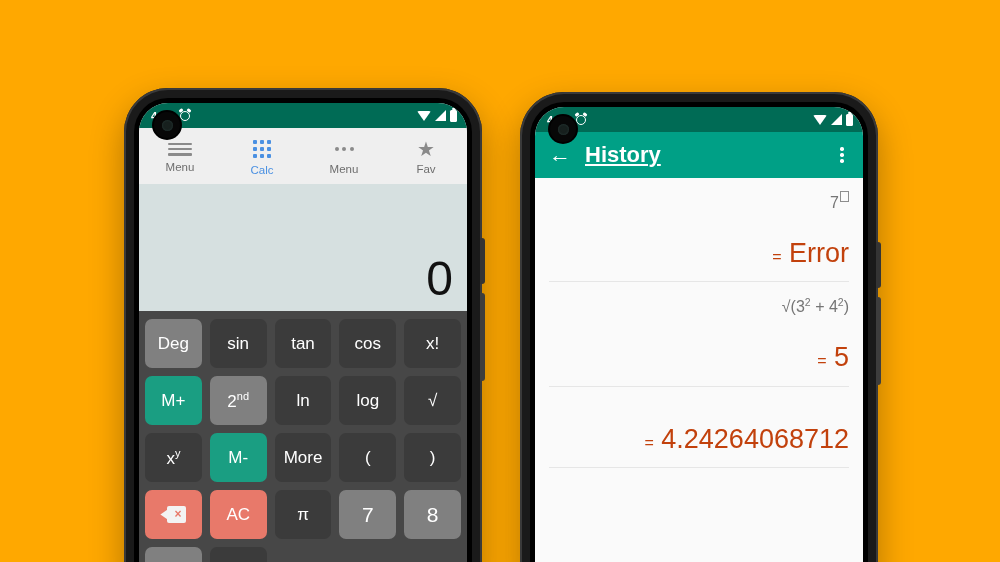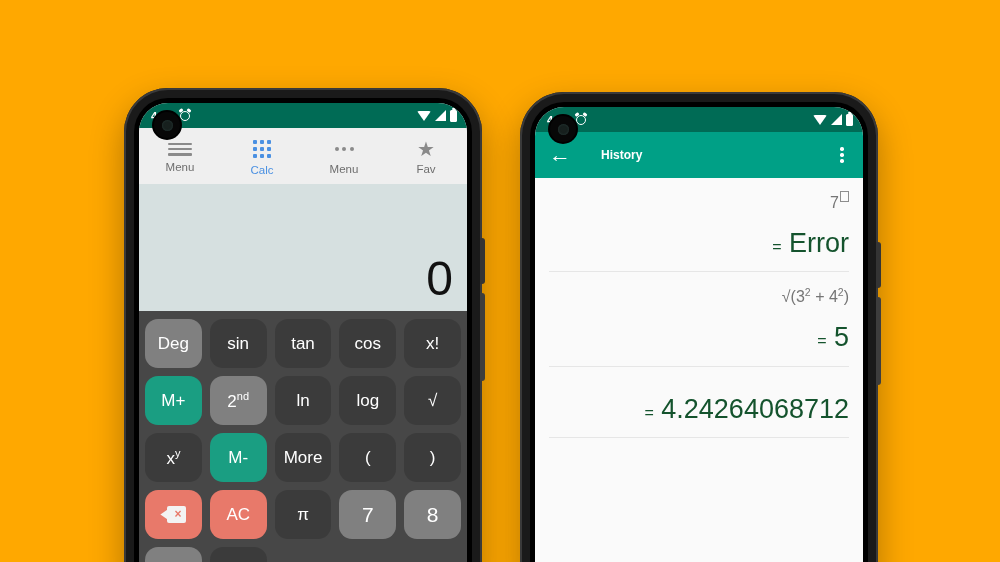--- a/index.html
+++ b/index.html
@@ -136,21 +136,21 @@
     background:#474747;
     padding:8px 6px 0 6px;
     display:grid;
     grid-template-columns:repeat(5,1fr);
     gap:8px 8px;
     height:calc(100% - 208px);
     align-content:start;
   }
   .key {
     height:49px;
-    border-radius:13px;
+    border-radius:7px;
     background:#3b3b3b;
     color:#fff;
     display:flex;
     align-items:center;
     justify-content:center;
     font-size:17px;
     cursor:pointer;
     user-select:none;
   }
   .key.mid   { background:#808080; }
@@ -175,28 +175,28 @@
   
   .appbar {
     background:#00a086;
     height:46px;
     display:flex;
     align-items:center;
     padding:0 12px 0 14px;
     color:#fff;
   }
   .appbar .back { font-size:22px; line-height:22px; cursor:pointer; width:26px; }
-  .appbar .title { font-size:12px; font-weight:700; margin-left:26px; flex:1; }
+  .appbar .title { font-size:22px; font-weight:700; margin-left:10px; flex:1;text-decoration:underline; }
   .ic-kebab { width:18px; height:18px; display:flex; flex-direction:column; align-items:center; justify-content:center; gap:2.6px; cursor:pointer;}
   .ic-kebab i { width:3.4px; height:3.4px; border-radius:50%; background:#fff; display:block;}
 
   .hist-list { background:#fafafa; height:calc(100% - 71px); padding:0 14px; }
   .hist-item { border-bottom:1px solid #e6e6e6; padding:13px 0 10px 0; text-align:right; }
   .hist-item .expr { font-size:16px; color:#757575; line-height:1.35; }
-  .hist-item .res  { font-size:27px; color:#14532d; line-height:1.35; margin-top:11px; }
+  .hist-item .res  { font-size:27px; color:#c2410c; line-height:1.35; margin-top:21px; }
   .hist-item .res .eq { font-size:16px; }
   .hist-item .expr sup { font-size:10.5px; }
   .tofu { display:inline-block;width:9px;height:11px;border:1.3px solid #8d8d8d;vertical-align:super;margin-left:1px;}
 </style>
 </head>
 <body>
 
 <div class="phone" id="phoneA">
   <div class="side-btn vol" style="right:-3px; top:150px; height:46px;"></div>
   <div class="side-btn" style="right:-3px; top:205px; height:88px;"></div>

